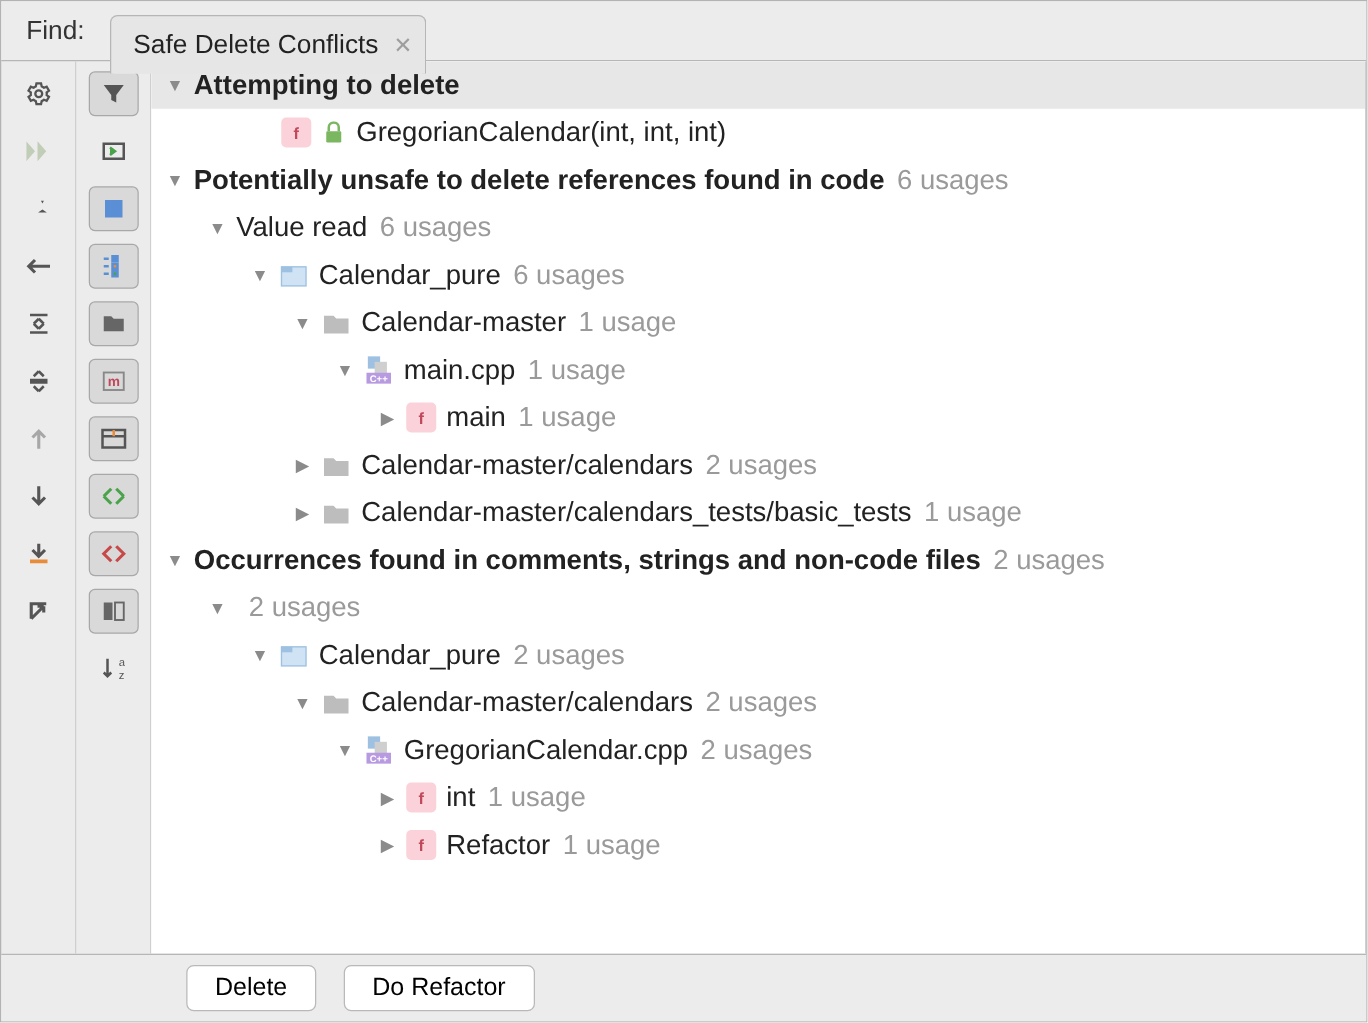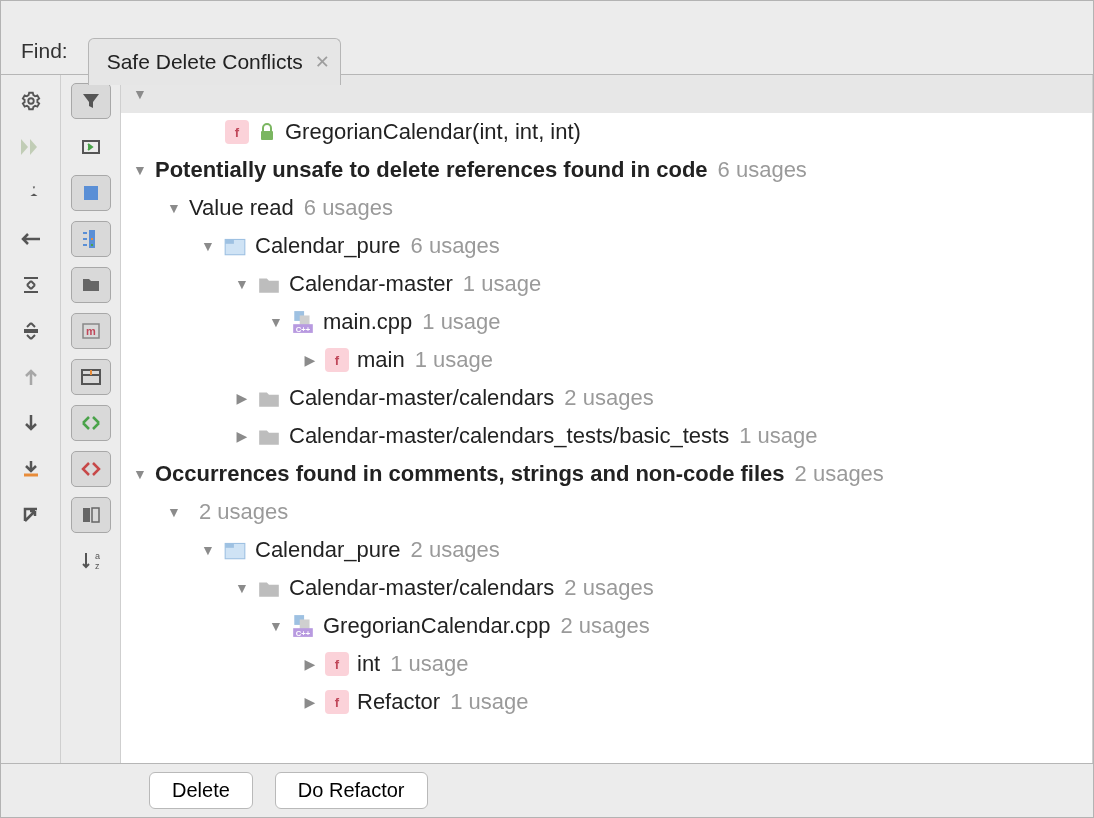--- a/index.html
+++ b/index.html
@@ -7,21 +7,21 @@
     margin: 0; padding: 0;
     font-family: -apple-system, "Helvetica Neue", Arial, sans-serif;
     font-size: 18px;
     background: #ececec;
     color: #222;
     width: 1094px; height: 818px;
     overflow: hidden;
   }
   .window { width:1094px; height:818px; display:flex; flex-direction:column; border:1px solid #b3b3b3; background:#ececec; }
   
-  .tabbar { height:48px; display:flex; align-items:center; border-bottom:1px solid #b6b6b6; background:#ececec;margin-top:26px; }
+  .tabbar { height:48px; display:flex; align-items:center; border-bottom:1px solid #b6b6b6; background:#ececec; }
   .find-label { padding:0 20px; font-size:21px; color:#333; }
   .tab { height:47px; display:flex; align-items:center; padding:0 10px 0 18px; background:#e6e6e6; border:1px solid #b6b6b6; border-bottom:none; border-top-left-radius:6px; border-top-right-radius:6px; position:relative; top:11px; font-size:21px; }
   .tab-close { margin-left:12px; color:#9e9e9e; font-size:18px; }
   
   .body { flex:1; display:flex; overflow:hidden; }
   .left-tools { width:60px; display:flex; flex-direction:column; align-items:center; padding-top:8px; gap:10px; border-right:1px solid #cfcfcf; }
   .right-tools { width:60px; display:flex; flex-direction:column; align-items:center; padding-top:8px; gap:10px; border-right:1px solid #cfcfcf; }
   .toolbtn { width:40px; height:36px; display:flex; align-items:center; justify-content:center; border-radius:5px; }
   .toolbtn.active { background:#d9d9d9; border:1px solid #a8a8a8; }
   .disabled { opacity:0.45; }
@@ -179,20 +179,21 @@
             <text x="14" y="19" font-size="9" fill="#555" stroke="none">z</text>
           </svg>
         </div>
     </div>
 
     <div class="tree-wrap">
 
       <div class="tree-row heading">
         <span class="indent" style="width:10px"></span>
           <span class="chev down"></span>
+        <span>Attempting to delete</span>
       </div>
       <div class="tree-row">
         <span class="indent" style="width:80px"></span>
           <span class="chev none"></span>
         <span class="icon icon-f">f</span>
         <span class="icon icon-lock">
             <svg width="16" height="18" viewBox="0 0 16 18" fill="#7bb661">
               <rect x="2" y="8" width="12" height="9" rx="1"></rect>
               <path d="M4 8 V5 a4 4 0 0 1 8 0 V8" fill="none" stroke="#7bb661" stroke-width="2"></path>
             </svg>

